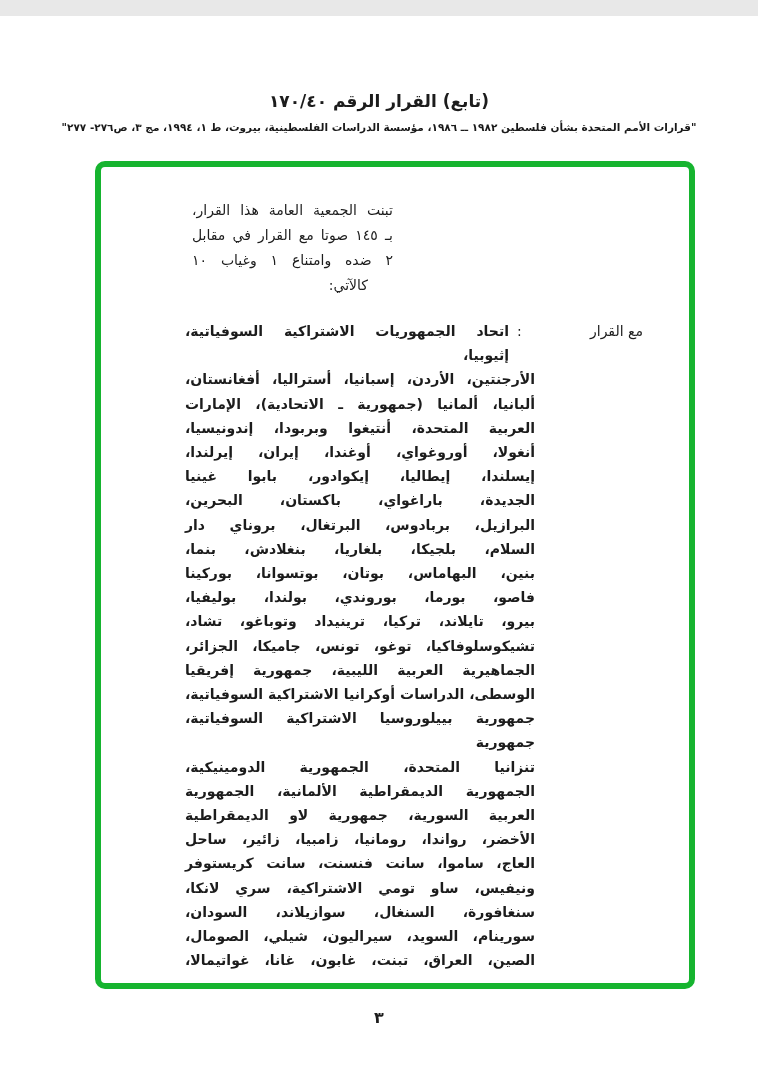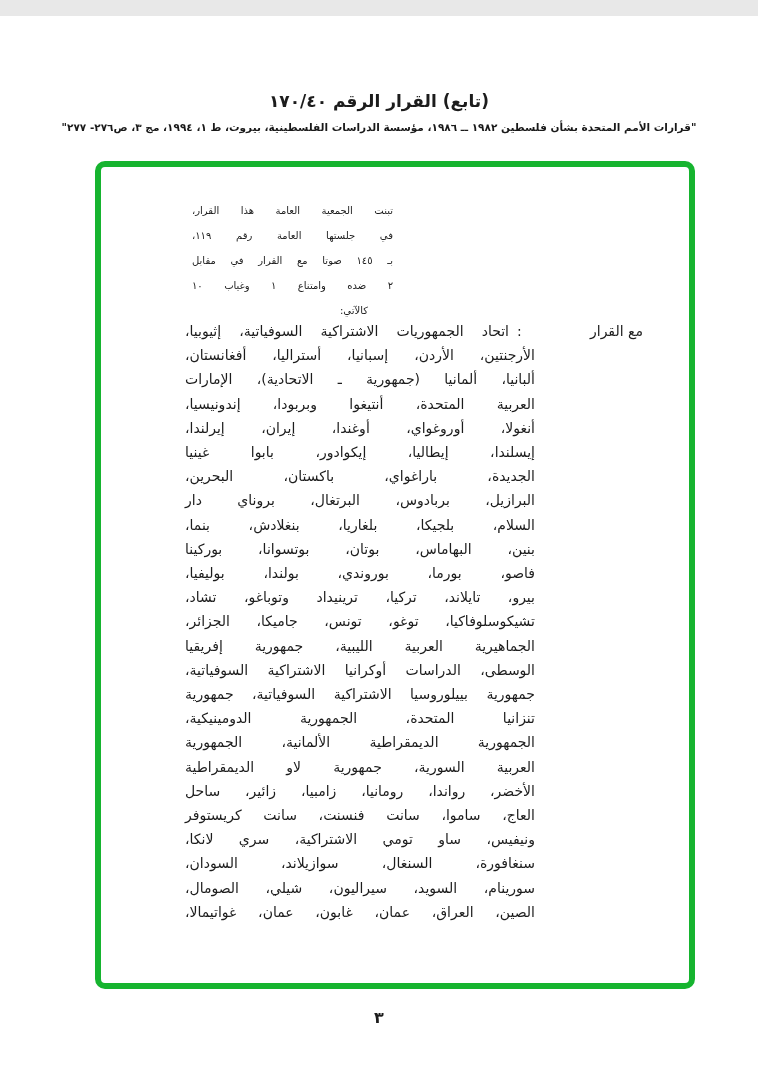--- a/index.html
+++ b/index.html
@@ -20,32 +20,32 @@
     white-space:nowrap;
   }
   .green-box {
     position:absolute; left:95px; top:145px;
     width:588px; height:816px;
     border:6px solid #16b42f; border-radius:10px;
     background:transparent;
   }
   .intro {
     position:absolute; left:192px; top:182px; width:201px;
-    direction:rtl; font-size:10px; line-height:25px;
+    direction:rtl; font-size:14px; line-height:25px;
   }
   .intro-line { text-align:justify; text-align-last:justify; }
   .intro-tail { text-align:right; transform:translateX(-25px); }
   .vote-label {
     position:absolute; left:517px; top:303px; width:126px;
     direction:rtl; display:flex; justify-content:space-between;
     font-size:14px; line-height:24px;
   }
   .vote-lines {
     position:absolute; left:185px; top:303px; width:350px;
-    direction:rtl; font-size:14px; line-height:24.2px;
+    direction:rtl; font-size:14px; line-height:24.2px;font-weight:bold;
   }
   .vote-lines > div { text-align:justify; text-align-last:justify; }
   .vote-lines > div:first-child { padding-right:26px; }
   .page-number {
     position:absolute; top:992px; left:0; right:0;
     text-align:center; font-size:16px; font-weight:bold;
   }
 </style>
 </head>
 <body>
@@ -53,21 +53,20 @@
 <div class="page">
 
   <div class="doc-title">(تابع) القرار الرقم ١٧٠/٤٠</div>
 
   <div class="doc-source">"قرارات الأمم المتحدة بشأن فلسطين ١٩٨٢ ــ ١٩٨٦، مؤسسة الدراسات الفلسطينية، بيروت، ط ١، ١٩٩٤، مج ٣، ص٢٧٦- ٢٧٧"</div>
 
   <div class="green-box"></div>
 
   <div class="intro">
     <div class="intro-line">تبنت الجمعية العامة هذا القرار،</div>
-    <div class="intro-line">في جلستها العامة رقم ١١٩،</div>
     <div class="intro-line">بـ ١٤٥ صوتا مع القرار في مقابل</div>
     <div class="intro-line">٢ ضده وامتناع ١ وغياب ١٠</div>
     <div class="intro-tail">كالآتي:</div>
   </div>
 
   <div class="vote-label">
     <span>مع القرار</span>
     <span>:</span>
   </div>
 
@@ -89,18 +88,18 @@
       <div>الوسطى، الدراسات أوكرانيا الاشتراكية السوفياتية،</div>
       <div>جمهورية بييلوروسيا الاشتراكية السوفياتية، جمهورية</div>
       <div>تنزانيا المتحدة، الجمهورية الدومينيكية،</div>
       <div>الجمهورية الديمقراطية الألمانية، الجمهورية</div>
       <div>العربية السورية، جمهورية لاو الديمقراطية</div>
       <div>الأخضر، رواندا، رومانيا، زامبيا، زائير، ساحل</div>
       <div>العاج، ساموا، سانت فنسنت، سانت كريستوفر</div>
       <div>ونيفيس، ساو تومي الاشتراكية، سري لانكا،</div>
       <div>سنغافورة، السنغال، سوازيلاند، السودان،</div>
       <div>سورينام، السويد، سيراليون، شيلي، الصومال،</div>
-      <div>الصين، العراق، عمان، غابون، عمان، غواتيمالا،</div>
+      <div>الصين، العراق، تبنت، غابون، غانا، غواتيمالا،</div>
     </div>
 
   <div class="page-number">٣</div>
 
 </div>
 
 </body></html>

